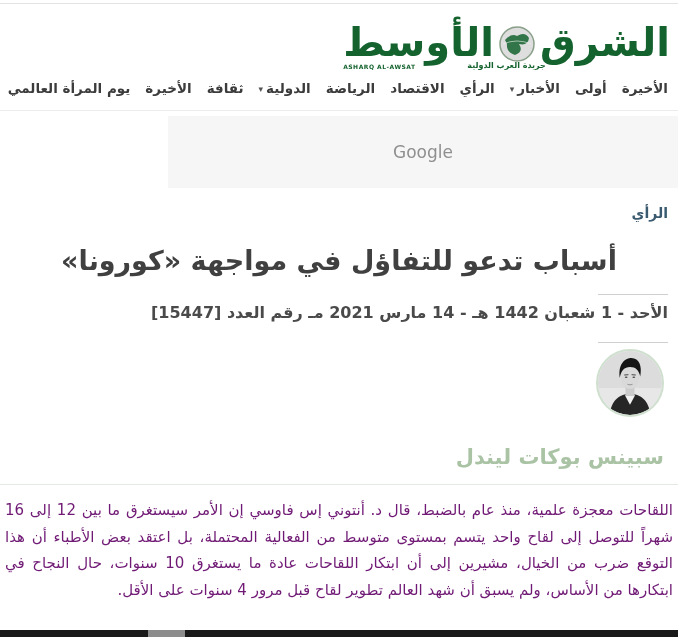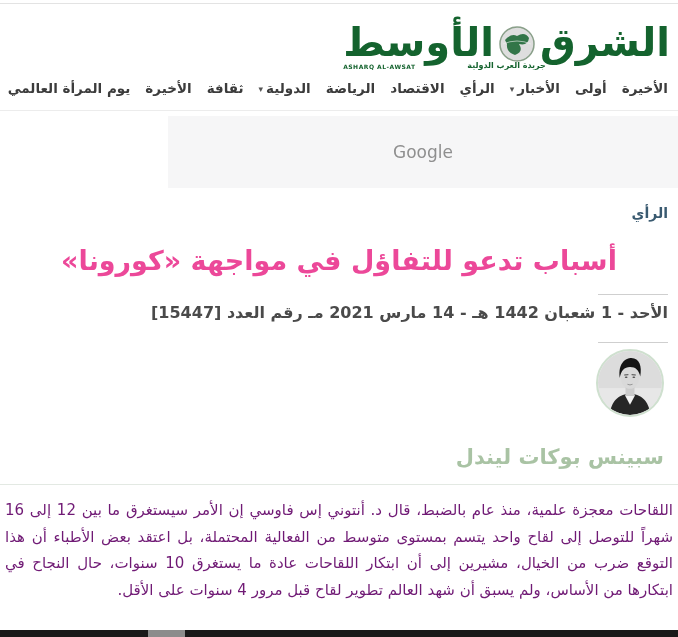--- a/index.html
+++ b/index.html
@@ -51,21 +51,21 @@
   .ad-text { color: #b9b9b9; font-size: 13px; }
   .ad-brand { color: #8f8f8f; font-size: 17px; direction: ltr; }
 
   
   .category {
     margin-top: 17px; padding: 0 10px; text-align: right;
     color: #3a5a70; font-weight: bold; font-size: 14px; cursor: pointer;
   }
   .title {
     margin-top: 20px; text-align: center;
-    font-size: 27px; font-weight: bold; color: #ec4899; line-height: 1.45;
+    font-size: 27px; font-weight: bold; color: #404040; line-height: 1.45;
   }
   .sep-short { width: 70px; border-top: 1px solid #cfcfcf; margin: 14px 10px 0 auto; }
   .sep-short.two { margin-top: 20px; }
   .date {
     margin-top: 8px; padding: 0 10px; text-align: right;
     font-size: 16px; font-weight: bold; color: #4a4a4a;
   }
 
   .author { display: flex; align-items: flex-start; gap: 16px; padding: 0 14px; margin-top: 6px; flex-direction: column; }
   .avatar {

